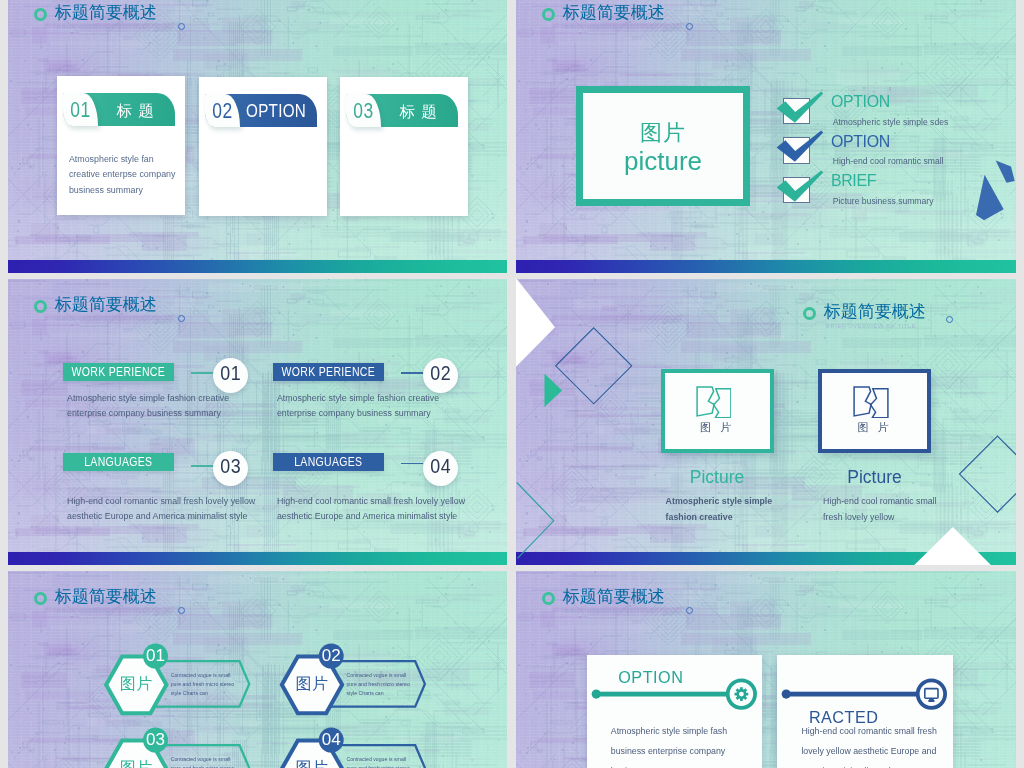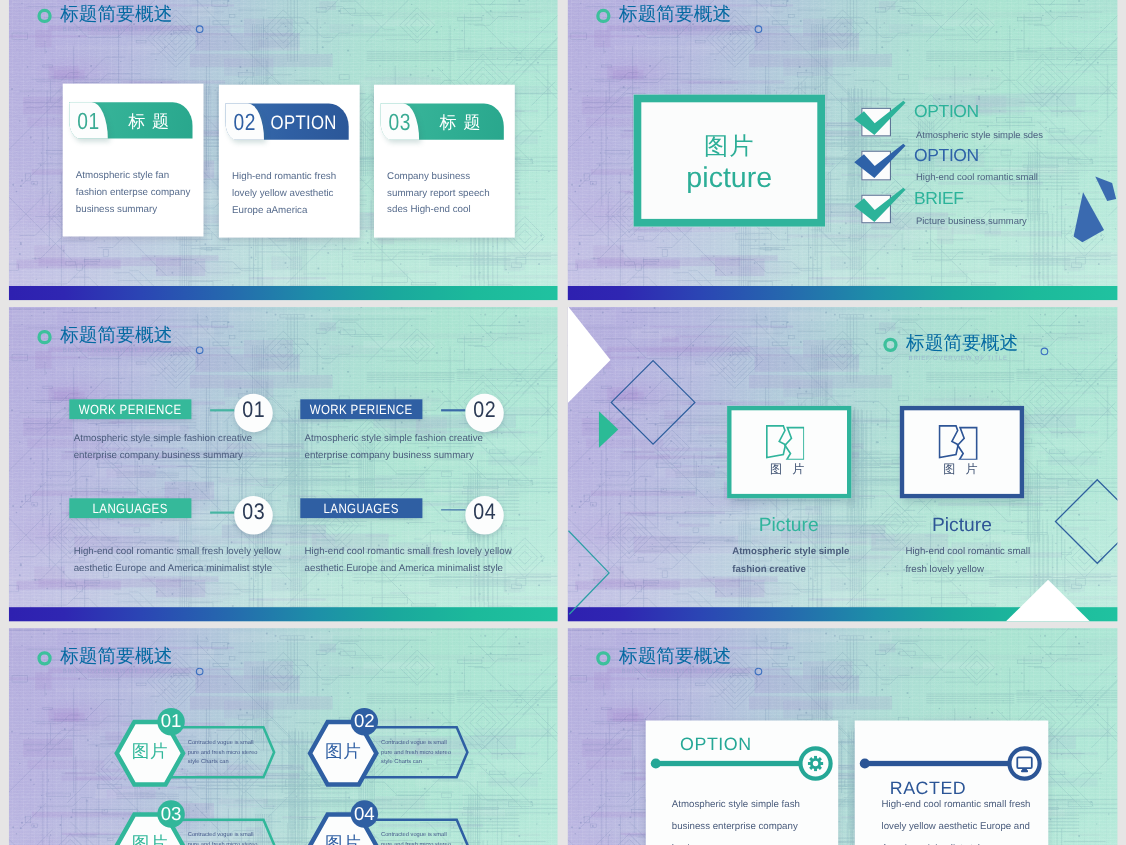--- a/index.html
+++ b/index.html
@@ -1010,48 +1010,38 @@
     </div>
     <div class="card" style="left:48.6px;top:89px;width:128px;height:139px;">
       <div class="s1ban" style="left:6.6px;top:17.4px;width:112px;height:33px;">
         <div class="bar" style="background:linear-gradient(100deg,#3cb79c 0%,#2fae93 60%,#29a78d 100%);"></div>
         <div class="leaf" style="width:34.8px;"></div>
         <div class="num" style="top:7px;color:#3aab93;">01</div>
         <div class="lab" style="left:53.3px;top:9.9px;">标 题</div>
       </div>
       <div class="bodytxt" style="left:12.3px;top:76px;font-size:8.9px;line-height:15.4px;">
         <div>Atmospheric style  fan</div>
-        <div>fashion enterpse company</div>
+        <div>creative enterpse company</div>
         <div>business summary</div>
       </div>
     </div>
     <div class="card" style="left:190.6px;top:90px;width:128px;height:139px;">
       <div class="s1ban" style="left:6.6px;top:17.4px;width:112px;height:33px;">
         <div class="bar" style="background:linear-gradient(100deg,#3a6fae 0%,#2f5fa3 55%,#2b5798 100%);"></div>
         <div class="leaf" style="width:34.8px;"></div>
         <div class="num" style="top:7px;color:#2f5fa3;">02</div>
         <div class="lab lat" style="left:41.2px;top:8.9px;">OPTION</div>
       </div>
-      <div class="bodytxt" style="left:12.3px;top:76px;font-size:8.9px;line-height:15.4px;">
-        <div>High-end romantic fresh</div>
-        <div>lovely yellow avesthetic</div>
-        <div>Europe aAmerica</div>
-      </div>
     </div>
     <div class="card" style="left:331.6px;top:89.5px;width:128px;height:139px;">
       <div class="s1ban" style="left:6.6px;top:17.4px;width:112px;height:33px;">
         <div class="bar" style="background:linear-gradient(100deg,#3cb79c 0%,#2fae93 60%,#29a78d 100%);"></div>
         <div class="leaf" style="width:34.8px;"></div>
         <div class="num" style="top:7px;color:#3aab93;">03</div>
         <div class="lab" style="left:53.3px;top:9.9px;">标 题</div>
-      </div>
-      <div class="bodytxt" style="left:12.3px;top:76px;font-size:8.9px;line-height:15.4px;">
-        <div>Company business</div>
-        <div>summary report speech</div>
-        <div>sdes High-end cool</div>
       </div>
     </div>
   </div>
 
   <div class="slide" id="sl2" style="left:516px;top:-13px;width:500px;height:286px;">
     <div class="bg"></div>
     <div class="blot"></div>
     <svg class="blot2" viewBox="0 0 500 286" preserveAspectRatio="none">
         <use href="#blotg"></use>
       </svg>

